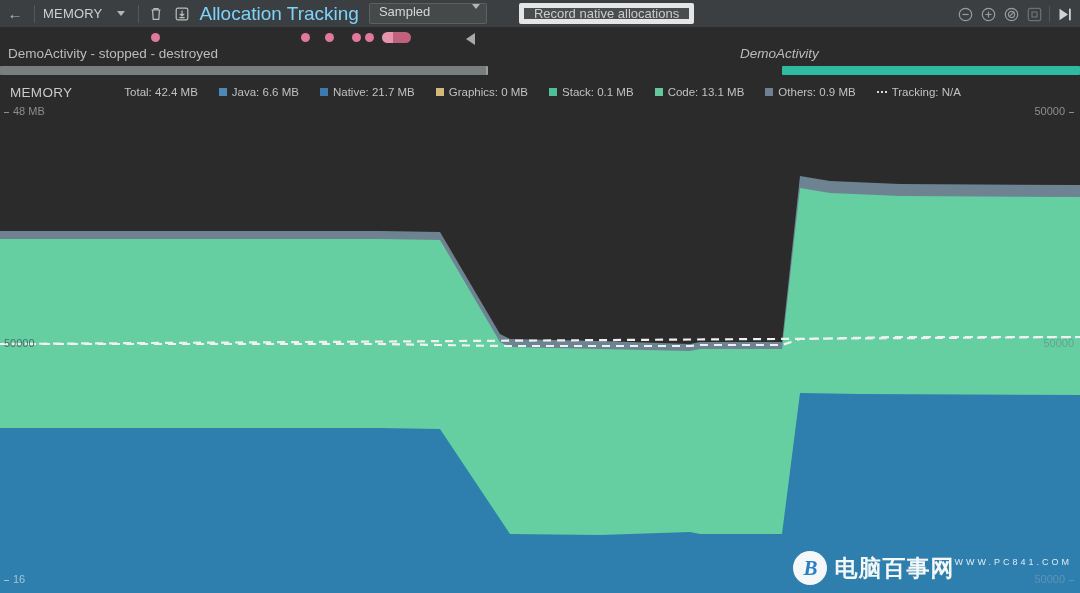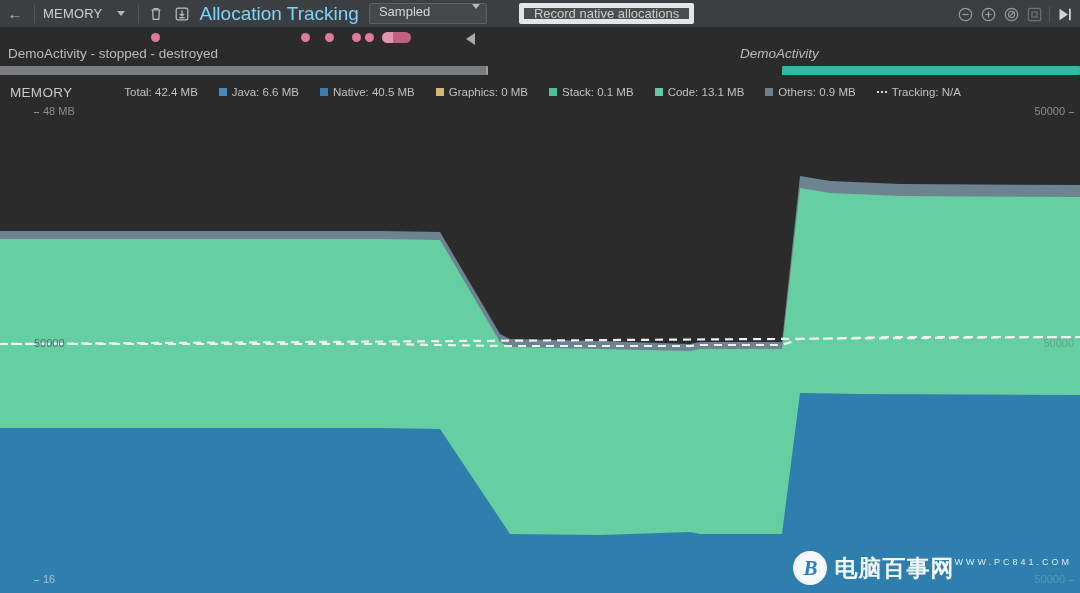--- a/index.html
+++ b/index.html
@@ -74,21 +74,21 @@
   }
   .legend-title { color: #c9c9c9; font-size: 13.5px; padding-left: 10px; letter-spacing: .3px; }
   .legend-items { display: flex; align-items: center; gap: 8px; margin-left: 52px; }
   .lg { display: flex; align-items: center; font-size: 11.5px; color: #c2c2c2; margin-right: 13px; white-space: nowrap; }
   .sw { width: 8px; height: 8px; margin-right: 5px; display: inline-block; }
   .sw.dashed { width: 10px; height: 0; border-top: 2px dotted #d8d8d8; margin-right: 5px; background: none; }
 
   
   .chart { position: absolute; left: 0; top: 98px; width: 1080px; height: 495px; overflow: hidden; }
   .chart svg { display: block; }
-  .axis-lbl { position: absolute; font-size: 11px; color: #8d8d8d; white-space: nowrap; margin-left: 30px; }
+  .axis-lbl { position: absolute; font-size: 11px; color: #8d8d8d; white-space: nowrap; }
   .axis-lbl.tl { left: 4px; top: 105px; }
   .axis-lbl.tr { right: 6px; top: 105px; }
   .axis-lbl.ml { left: 4px; top: 337px; color: #4d6f69; }
   .axis-lbl.mr { right: 6px; top: 337px; color: #62a391; }
   .axis-lbl.bl { left: 4px; bottom: 8px; color: #9fc4da; }
   .axis-lbl.br { right: 6px; bottom: 8px; color: #5e93b5; }
   .tick { display: inline-block; width: 5px; border-top: 1px solid currentColor; vertical-align: middle; margin-right: 4px; }
   .tick.r { margin-right: 0; margin-left: 4px; }
 
   
@@ -198,21 +198,21 @@
     <div class="legend-items">
       <div class="lg">
         <span>Total: 42.4 MB</span>
       </div>
       <div class="lg">
         <span class="sw" style="background:#4a89b8"></span>
         <span>Java: 6.6 MB</span>
       </div>
       <div class="lg">
         <span class="sw" style="background:#3d7ab0"></span>
-        <span>Native: 40.5 MB</span>
+        <span>Native: 21.7 MB</span>
       </div>
       <div class="lg">
         <span class="sw" style="background:#d5b778"></span>
         <span>Graphics: 0 MB</span>
       </div>
       <div class="lg">
         <span class="sw" style="background:#4fbf9a"></span>
         <span>Stack: 0.1 MB</span>
       </div>
       <div class="lg">

